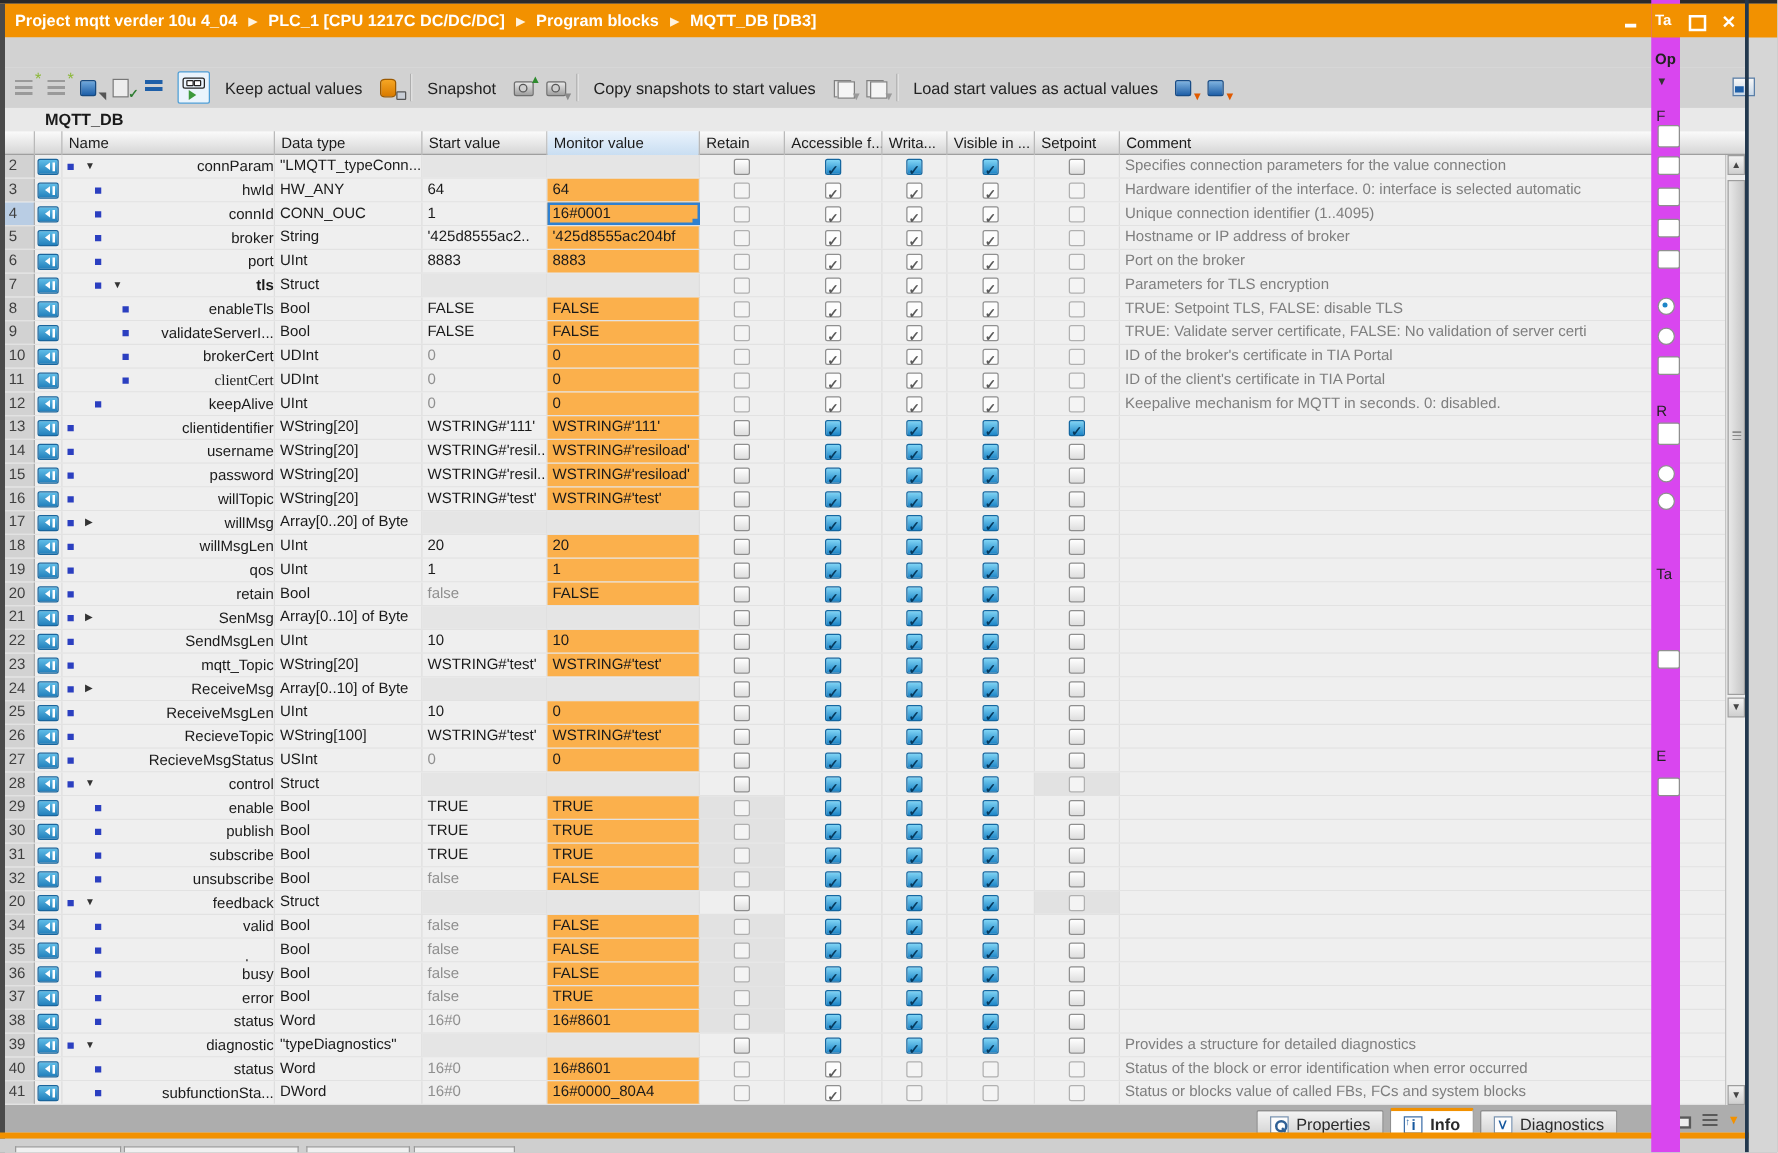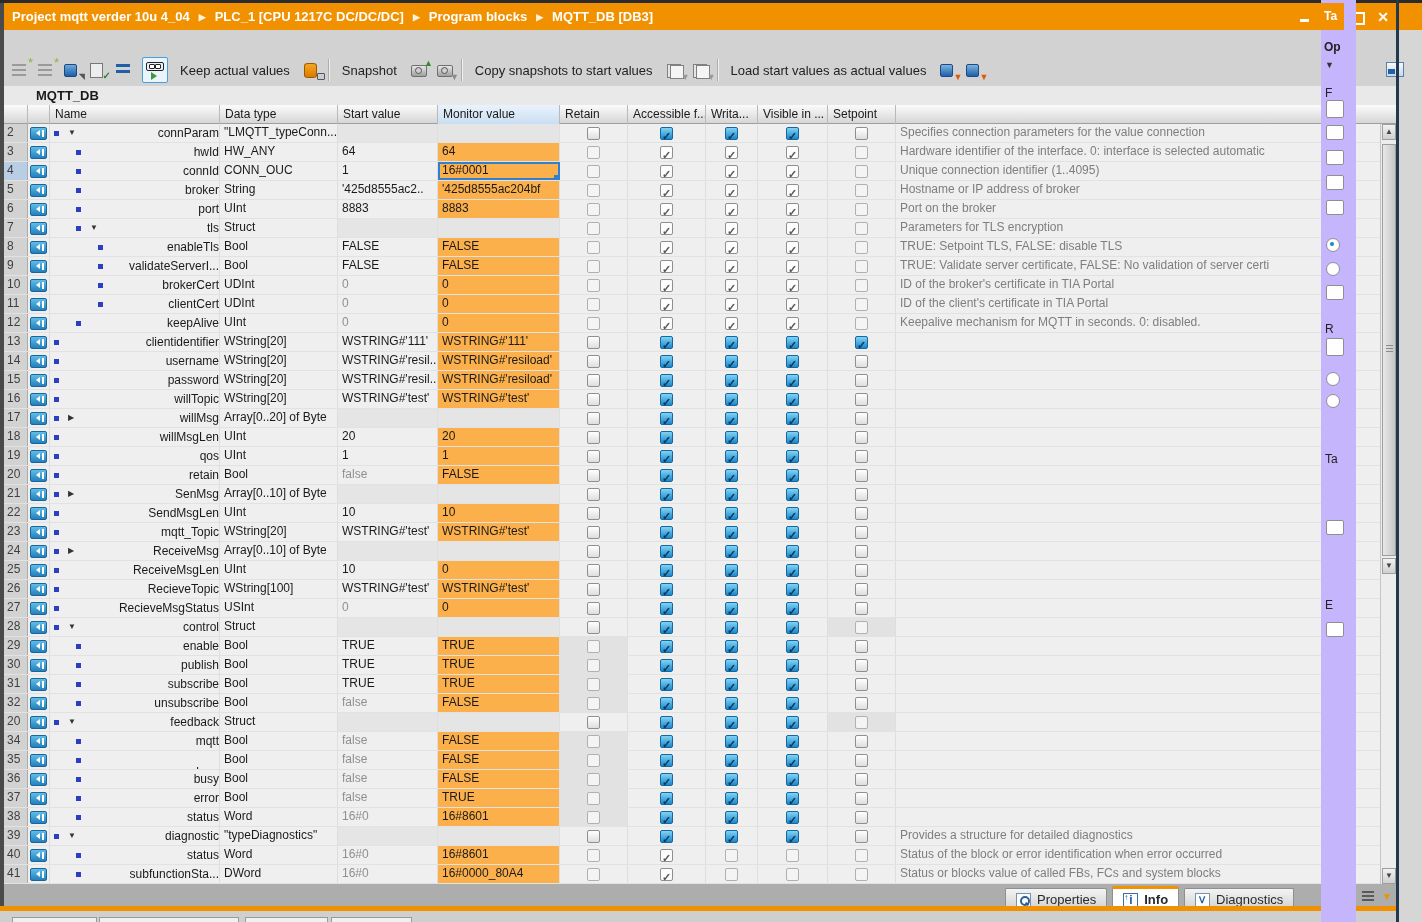--- a/index.html
+++ b/index.html
@@ -11,21 +11,21 @@
   .csep{font-size:9px;color:#FFF3DE;}
   #winbtns{position:absolute;right:32px;top:5px;display:flex;gap:12px;align-items:center;height:18px;}
   .wb{width:14px;height:14px;position:relative;cursor:pointer;}
   .wb-min::after{content:"";position:absolute;left:2px;bottom:2px;width:9px;height:3px;background:#fff;}
   .wb-float::after{content:"";position:absolute;left:2px;top:4px;width:8px;height:7px;border:2px solid #fff;}
   .wb-max::after{content:"";position:absolute;left:1px;top:2px;width:10px;height:9px;border:2px solid #fff;}
   .wb-close{color:#fff;font-size:14px;font-weight:bold;line-height:14px;text-align:center;}
   
   #leftstrip{position:absolute;left:0;top:3px;width:4px;height:919px;background:#4A4A4A;}
   #rdivider{position:absolute;left:1396px;top:0;width:3px;height:922px;background:#22384E;}
-  #rstrip{position:absolute;left:1321px;top:0;width:35px;height:922px;background:#c4b5fd;overflow:hidden;}
+  #rstrip{position:absolute;left:1321px;top:0;width:23px;height:922px;background:#d946ef;overflow:hidden;}
   #rstrip .rtitle{position:absolute;left:0;top:3px;width:23px;height:27px;background:#F29100;color:#fff;font-size:12px;font-weight:bold;padding:6px 0 0 3px;box-sizing:border-box;}
   #rstrip .rsub{position:absolute;left:3px;top:40px;font-size:12px;font-weight:bold;color:#222;}
   #rstrip .rchev{position:absolute;left:4px;top:60px;font-size:9px;color:#333;}
   .rfrag{position:absolute;left:4px;font-size:12px;color:#222;}
   .rbox{position:absolute;left:5px;width:16px;height:13px;background:#fff;border:1px solid #8F8F8F;border-radius:2px;}
   .rradio{position:absolute;left:5px;width:12px;height:12px;background:#fff;border:1px solid #8F8F8F;border-radius:50%;}
   .rradio.on::after{content:"";position:absolute;left:3px;top:3px;width:4px;height:4px;border-radius:50%;background:#1E86C8;}
   
   #menugap{position:absolute;left:4px;top:30px;width:1392px;height:24px;background:#D2D2D2;border-bottom:1px solid #E8E8E8;}
   #toolbar{position:absolute;left:4px;top:54px;width:1392px;height:32px;background:#D2D2D2;border-bottom:1px solid #A9A9A9;display:flex;align-items:center;font-size:13px;color:#222;}
@@ -209,20 +209,21 @@
       <div class="h" style="width: 22px;"></div>
       <div class="h" style="width: 170px;">Name</div>
       <div class="h" style="width: 118px;">Data type</div>
       <div class="h" style="width: 100px;">Start value</div>
       <div class="h mvh" style="width: 122px;">Monitor value</div>
       <div class="h" style="width: 68px;">Retain</div>
       <div class="h" style="width: 78px;">Accessible f...</div>
       <div class="h" style="width: 52px;">Writa...</div>
       <div class="h" style="width: 70px;">Visible in ...</div>
       <div class="h" style="width: 68px;">Setpoint</div>
+      <div class="h" style="flex: 1 1 0%; border-right: none;">Comment</div>
       <div class="h" style="width: 16px; border-right: none;"></div>
     </div>
   <div id="rows">
       <div class="row">
         <div class="c num">2</div>
         <div class="c ic">
           <span class="tag"></span>
         </div>
         <div class="c nm">
           <span class="bullet" style="left: 4px;"></span>
@@ -366,21 +367,21 @@
         <div class="c cm">Port on the broker</div>
       </div>
       <div class="row">
         <div class="c num">7</div>
         <div class="c ic">
           <span class="tag"></span>
         </div>
         <div class="c nm">
           <span class="bullet" style="left: 26px;"></span>
           <span class="exp" style="left: 40px;">▼</span>
-          <span class="nmtext" style="padding-left: 54px;">tls</span>
+          <span class="nmtext" style="padding-left: 54px; font-weight: bold;">tls</span>
         </div>
         <div class="c dt" style="width: 118px;">Struct</div>
         <div class="c sv st" style="width: 100px;"></div>
         <div class="c mv st" style="width: 122px;"></div>
         <div class="c kc" style="width: 68px;">
           <span class="k flat"></span>
         </div>
         <div class="c kc" style="width: 78px;">
           <span class="k gray"></span>
         </div>
@@ -482,21 +483,21 @@
         </div>
         <div class="c cm">ID of the broker's certificate in TIA Portal</div>
       </div>
       <div class="row">
         <div class="c num">11</div>
         <div class="c ic">
           <span class="tag"></span>
         </div>
         <div class="c nm">
           <span class="bullet" style="left: 48px;"></span>
-          <span class="nmtext" style="padding-left: 74px;">clientCert</span>
+          <span class="nmtext" style="padding-left: 74px; font-family: Liberation Serif, serif;">clientCert</span>
         </div>
         <div class="c dt" style="width: 118px;">UDInt</div>
         <div class="c sv gray" style="width: 100px;">0</div>
         <div class="c mv orange" style="width: 122px;">0</div>
         <div class="c kc" style="width: 68px;">
           <span class="k flat"></span>
         </div>
         <div class="c kc" style="width: 78px;">
           <span class="k gray"></span>
         </div>
@@ -1154,21 +1155,21 @@
         </div>
         <div class="c cm"></div>
       </div>
       <div class="row">
         <div class="c num">34</div>
         <div class="c ic">
           <span class="tag"></span>
         </div>
         <div class="c nm">
           <span class="bullet" style="left: 26px;"></span>
-          <span class="nmtext" style="padding-left: 54px;">mqtt</span>
+          <span class="nmtext" style="padding-left: 54px;">valid</span>
         </div>
         <div class="c dt" style="width: 118px;">Bool</div>
         <div class="c sv gray" style="width: 100px;">false</div>
         <div class="c mv orange" style="width: 122px;">FALSE</div>
         <div class="c kc dkcell" style="width: 68px;">
           <span class="k flat"></span>
         </div>
         <div class="c kc" style="width: 78px;">
           <span class="k blue"></span>
         </div>

